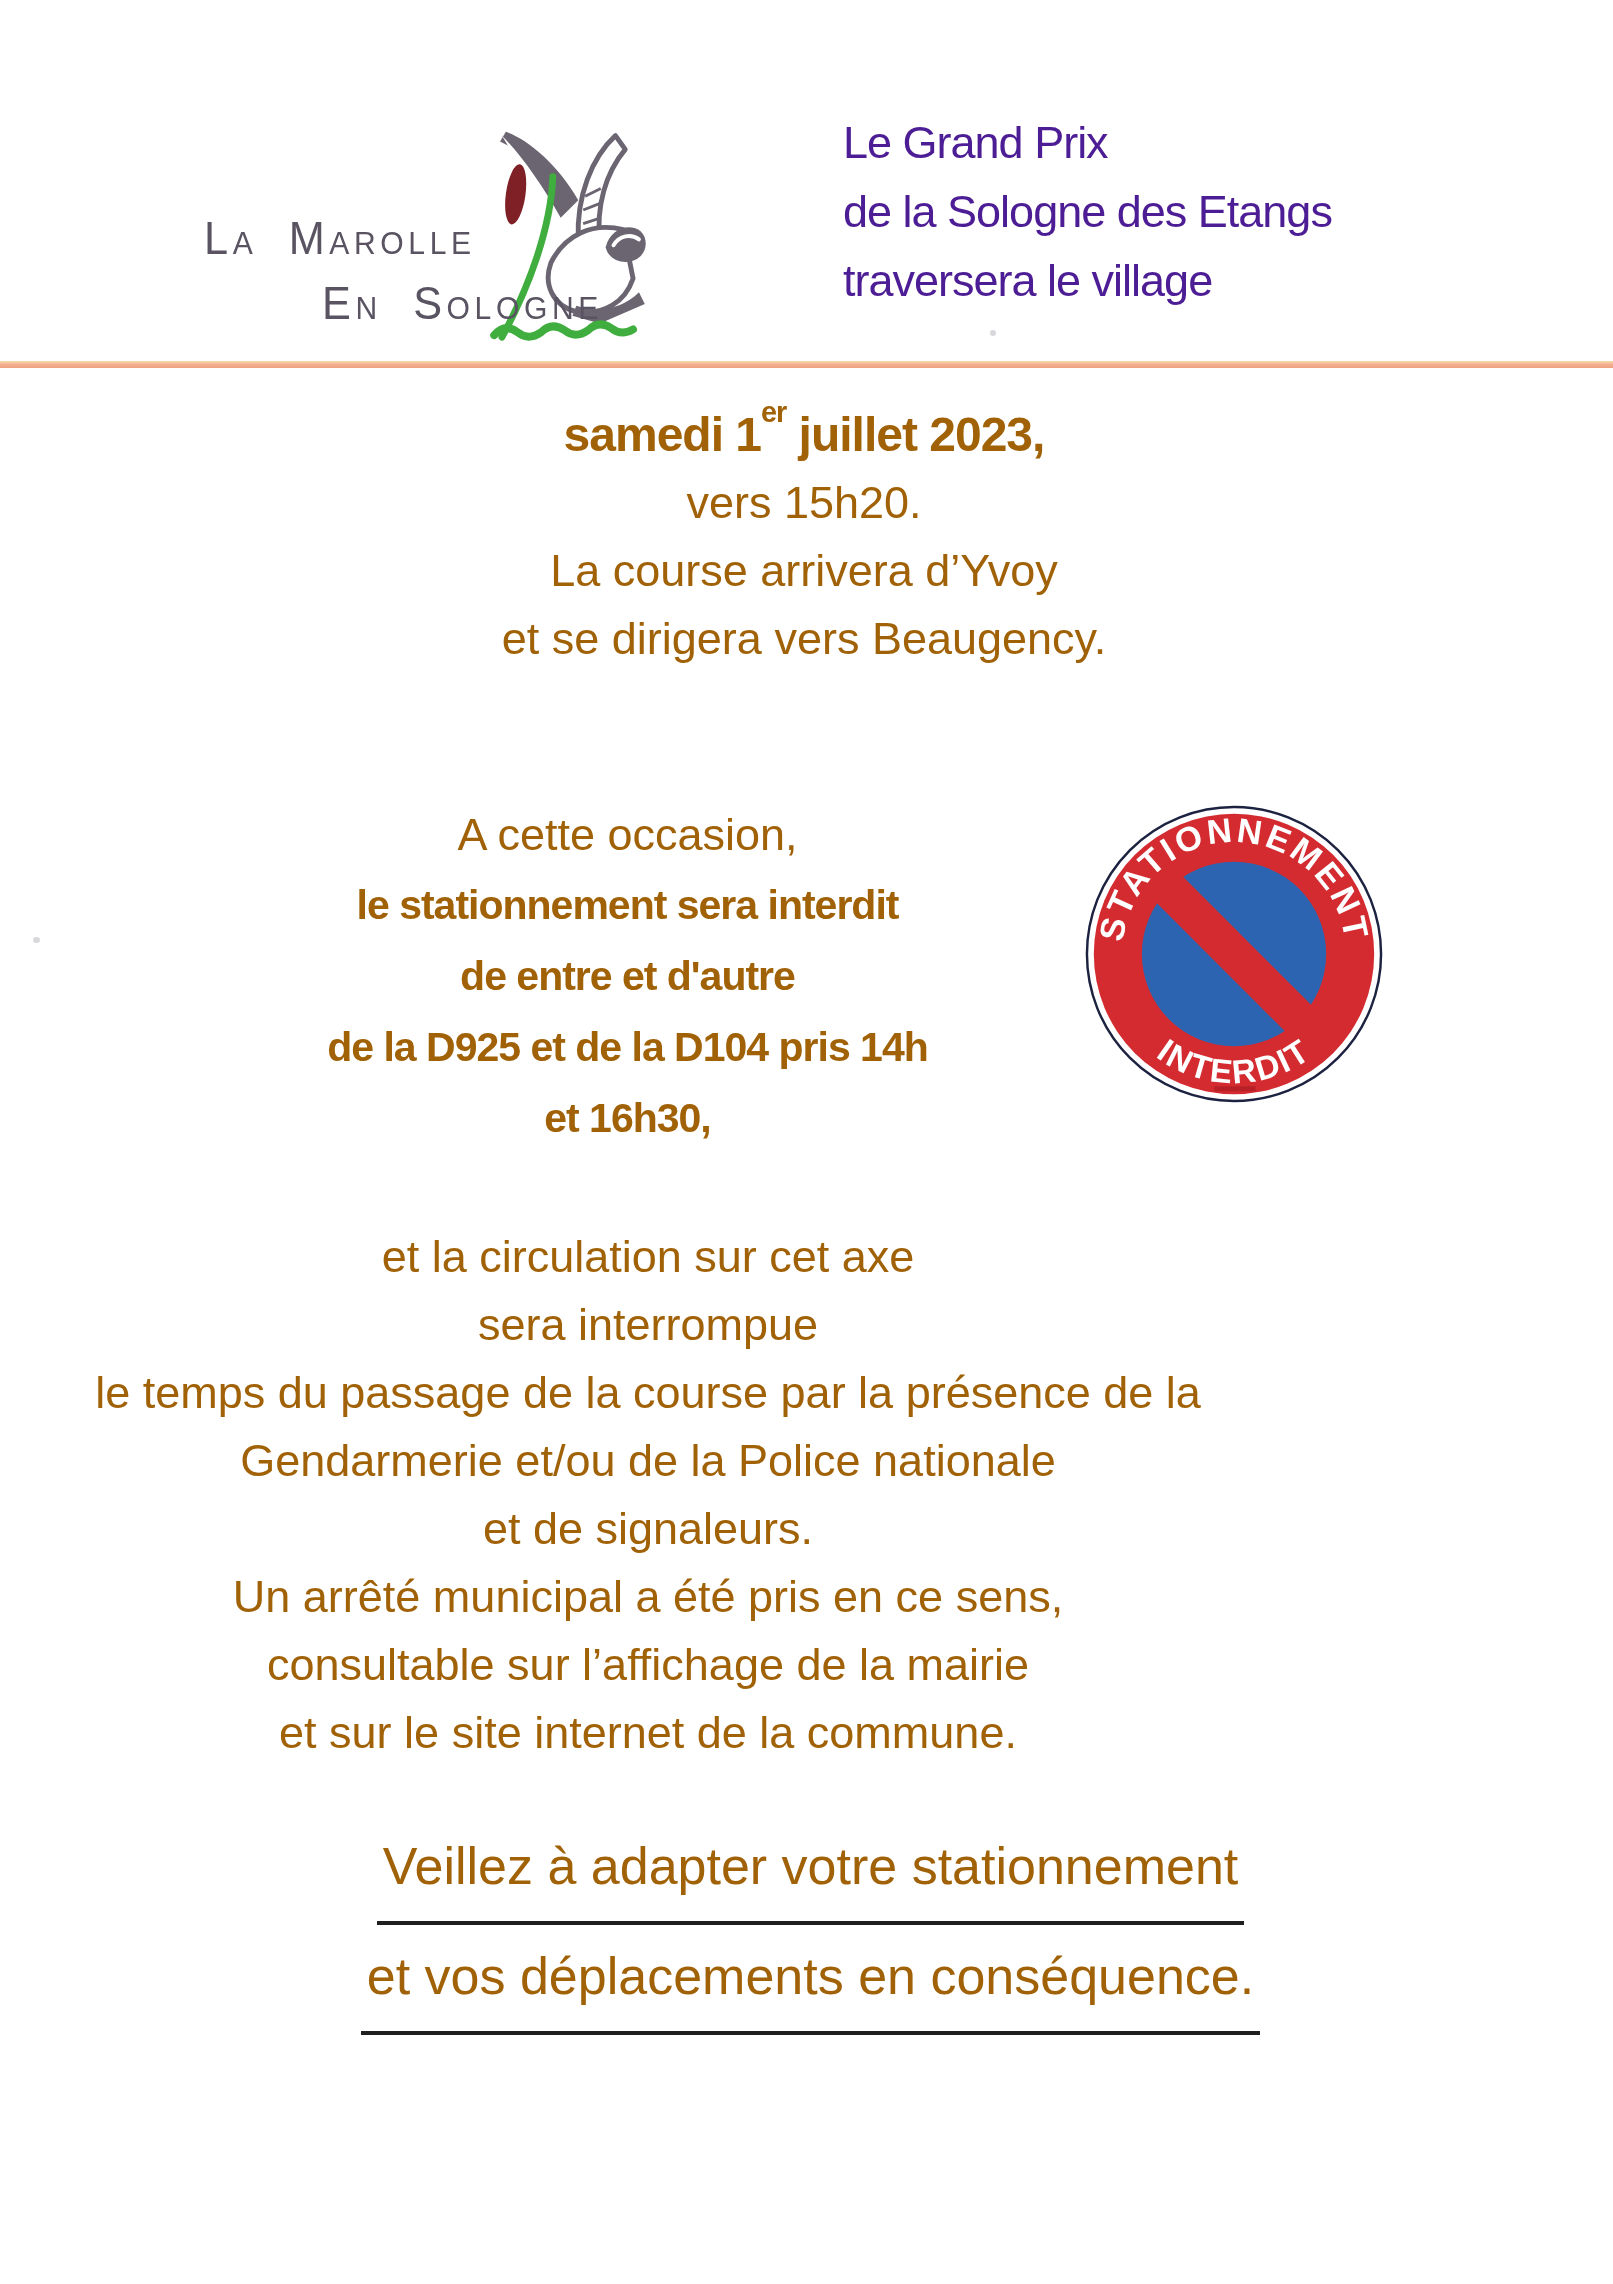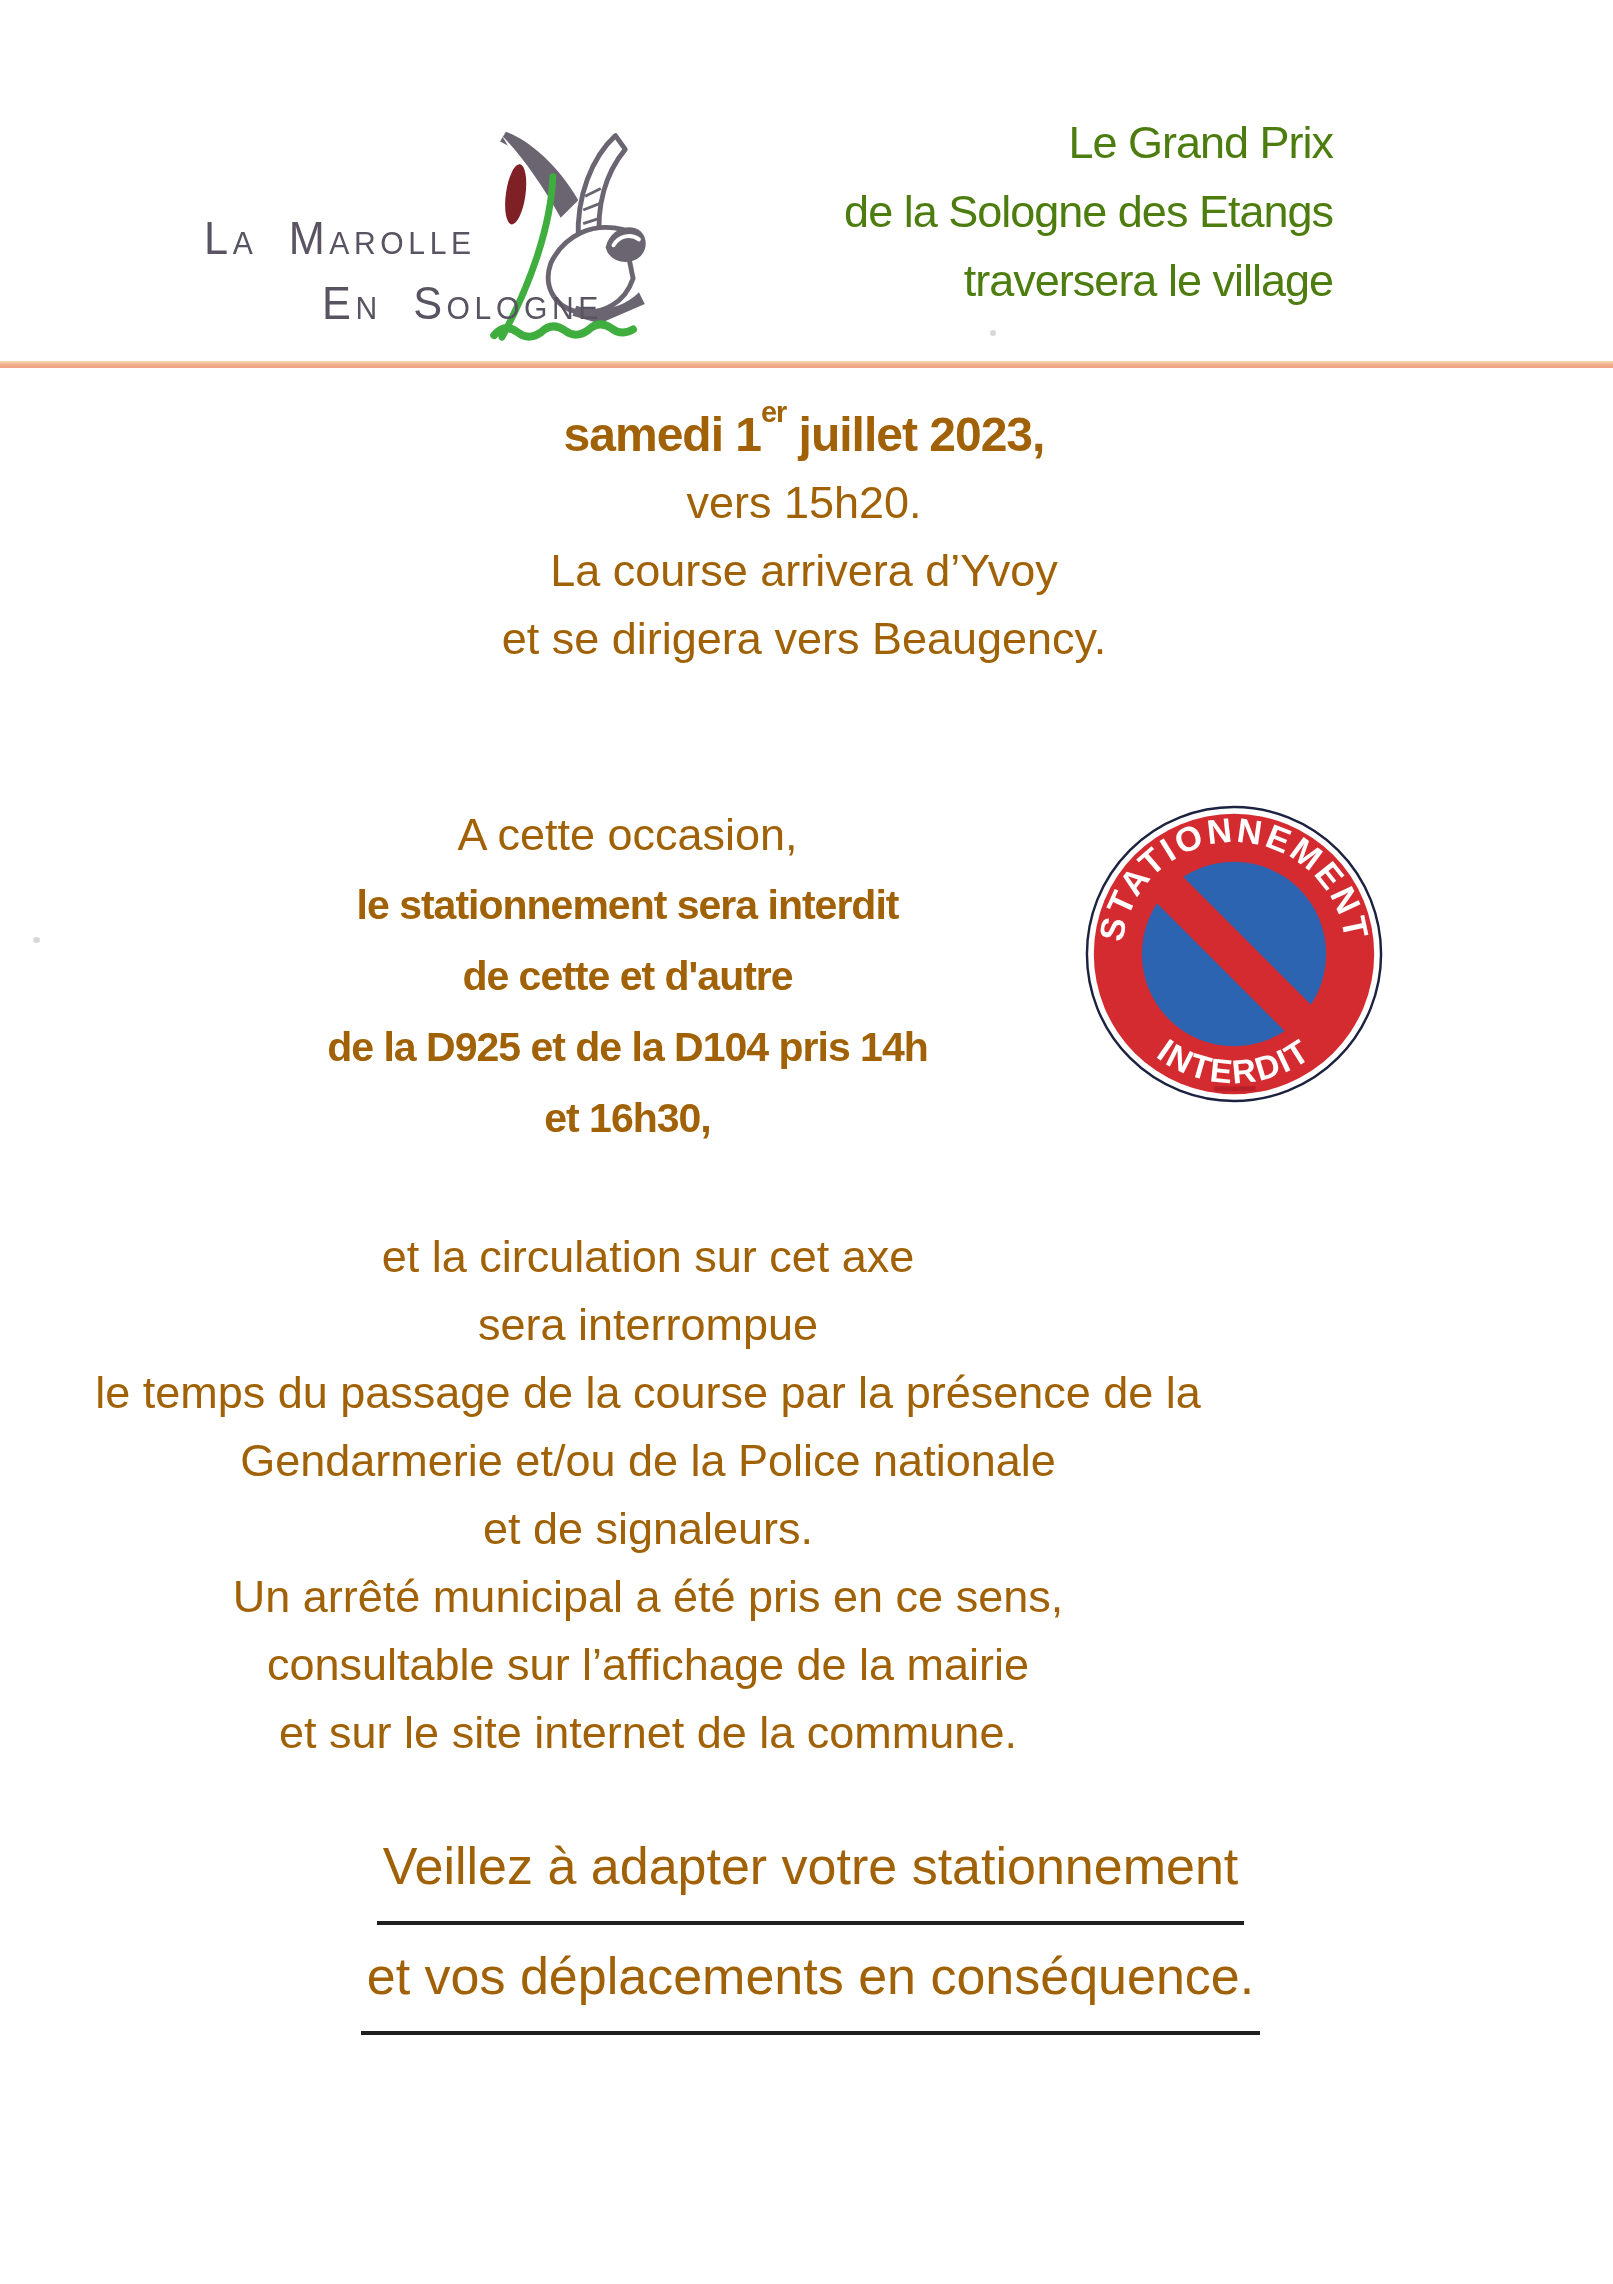--- a/index.html
+++ b/index.html
@@ -12,22 +12,22 @@
   .logo{position:absolute;left:167px;top:88px;width:495px;height:289px;}
   .logo-word{
     position:absolute;color:#5a5462;font-variant:small-caps;
     font-size:46px;letter-spacing:4.9px;word-spacing:15.7px;white-space:nowrap;
     transform:scaleX(.94);transform-origin:0 0;font-weight:400;
   }
   .logo-w1{left:37px;top:123px;}
   .logo-w2{left:155px;top:188px;}
   .duck{position:absolute;left:323px;top:32px;}
   .header-title{
-    position:absolute;left:843px;top:108px;width:490px;text-align:right;
-    font-size:45px;line-height:69px;letter-spacing:-1px;color:#4d7c0f;
+    position:absolute;left:843px;top:108px;width:490px;text-align:left;
+    font-size:45px;line-height:69px;letter-spacing:-1px;color:#4c1d95;
   }
   .header-title div{white-space:nowrap;}
   
   .rule{
     position:absolute;left:0;top:361px;width:1613px;height:6.9px;
     background:linear-gradient(#f8ddb0 0%, #f3b292 45%, #eda181 100%);
   }
   
   .tblock{position:absolute;text-align:center;color:#a16207;}
   .tblock div{white-space:nowrap;}
@@ -101,21 +101,21 @@
   <section class="tblock date-block">
     <div class="date-l1"><span>samedi 1</span><sup>er</sup><span> juillet 2023,</span></div>
     <div>vers 15h20.</div>
     <div>La course arrivera d’Yvoy</div>
     <div>et se dirigera vers Beaugency.</div>
   </section>
 
   <section class="tblock occasion-block">
     <div>A cette occasion,</div>
     <div class="bold-line">le stationnement sera interdit</div>
-    <div class="bold-line">de cette et d'autre</div>
+    <div class="bold-line">de entre et d'autre</div>
     <div class="bold-line">de la D925 et de la D104 pris 14h</div>
     <div class="bold-line">et 16h30,</div>
   </section>
 
   <div class="sign">
     <svg width="300" height="300" viewBox="0 0 306 306">
       <circle cx="153" cy="153" r="150" fill="#ffffff" stroke-width="2.5" stroke="#1c2240"></circle>
       <circle cx="153" cy="153" r="143" fill="#d42b30"></circle>
       <circle cx="153" cy="153" r="94" fill="#2d64b2"></circle>
       <rect x="35" y="134" width="236" height="38" transform="rotate(45 153 153)" fill="#d42b30"></rect>

